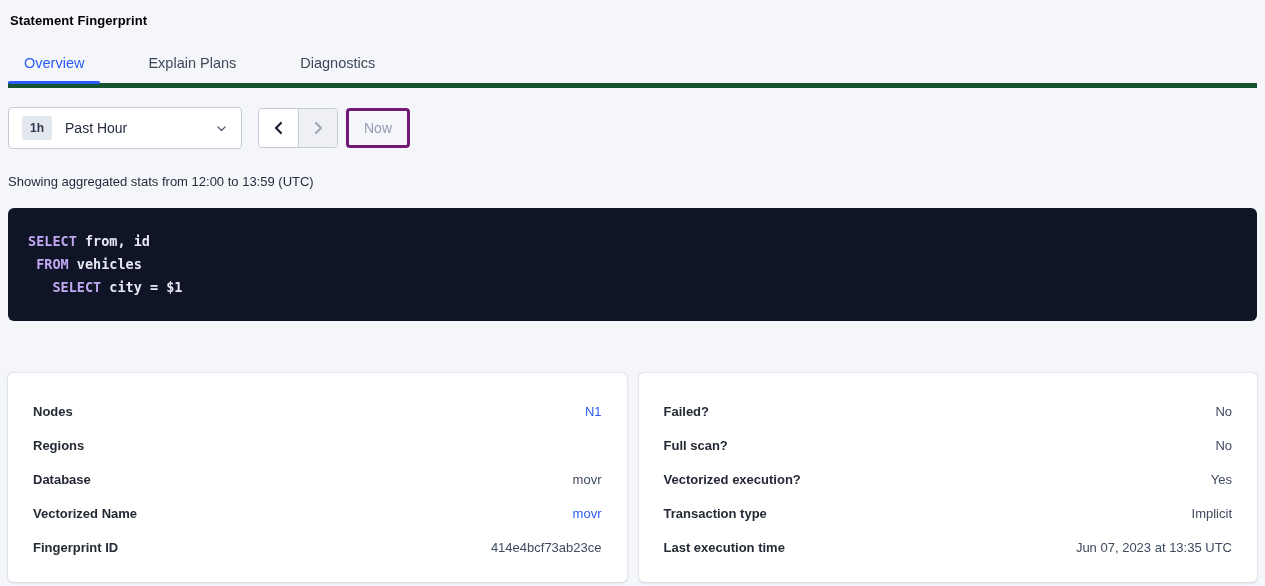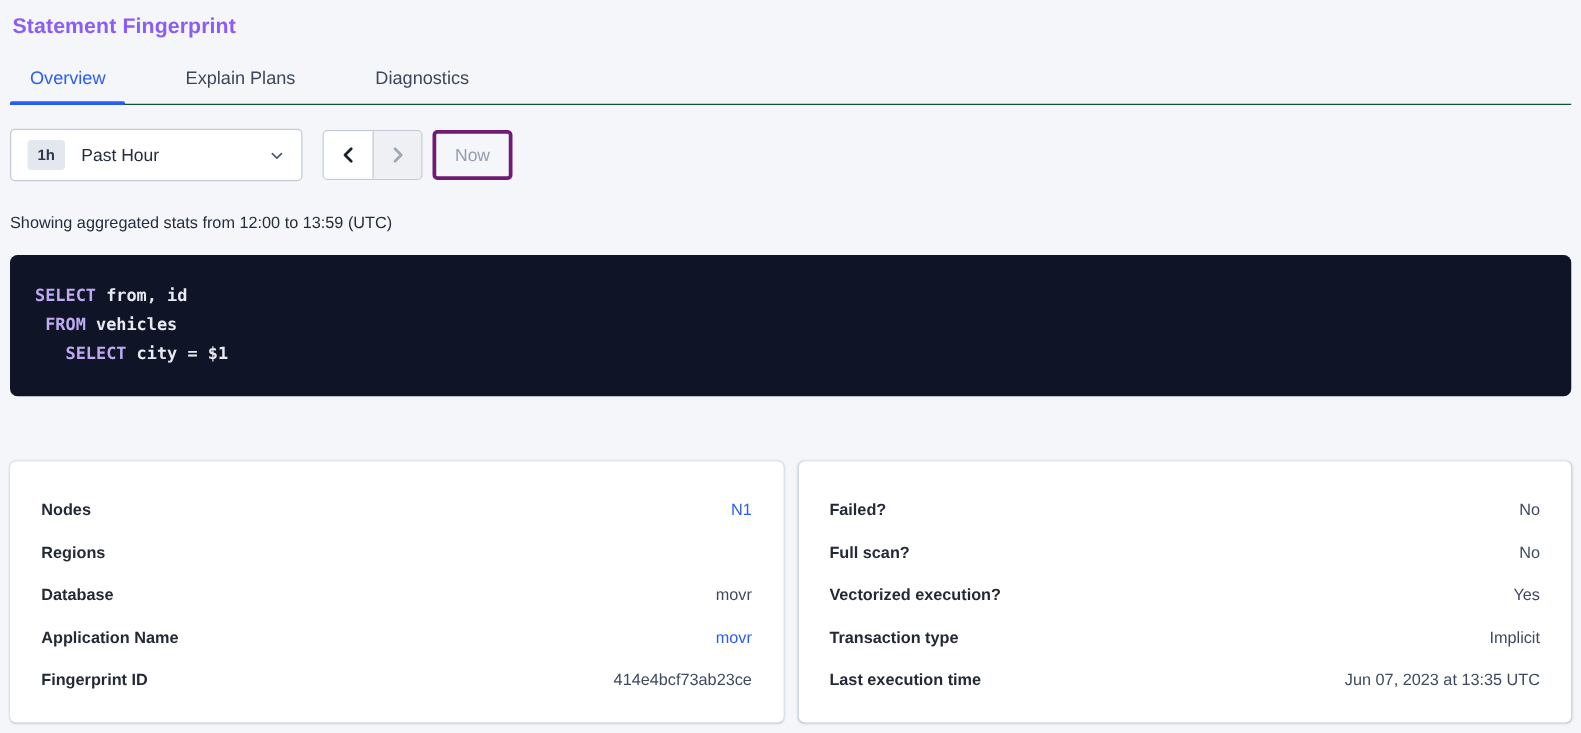--- a/index.html
+++ b/index.html
@@ -7,33 +7,33 @@
   body {
     background: #f4f6fa;
     font-family: "Liberation Sans", sans-serif;
     color: #242a35;
     overflow: hidden;
   }
   .container { padding: 0 8px; width: 1265px; }
 
   
   .page-title {
-    font-size: 17px;
+    font-size: 13px;
     font-weight: 700;
-    color: #8b5cf6;
+    color: #000000;
     padding: 11px 0 0 2px;
     line-height: 19px;
     letter-spacing: 0.1px;
   }
 
   
   .tabs {
     display: flex;
     margin-top: 15px;
-    border-bottom: 1px solid #14532d;
+    border-bottom: 5px solid #14532d;
   }
   .tab {
     position: relative;
     padding: 10px 16px 12px 16px;
     font-size: 14.5px;
     font-weight: 500;
     color: #3c4758;
     cursor: pointer;
     margin-right: 32px;
     background: transparent;
@@ -227,21 +227,21 @@
       </div>
       <div class="info-row">
         <span class="row-label">Regions</span>
         <span class="row-value"></span>
       </div>
       <div class="info-row">
         <span class="row-label">Database</span>
         <span class="row-value">movr</span>
       </div>
       <div class="info-row">
-        <span class="row-label">Application Name</span>
+        <span class="row-label">Vectorized Name</span>
         <span class="row-value link">movr</span>
       </div>
       <div class="info-row">
         <span class="row-label">Fingerprint ID</span>
         <span class="row-value">414e4bcf73ab23ce</span>
       </div>
     </div>
 
     <div class="card">
       <div class="info-row">

